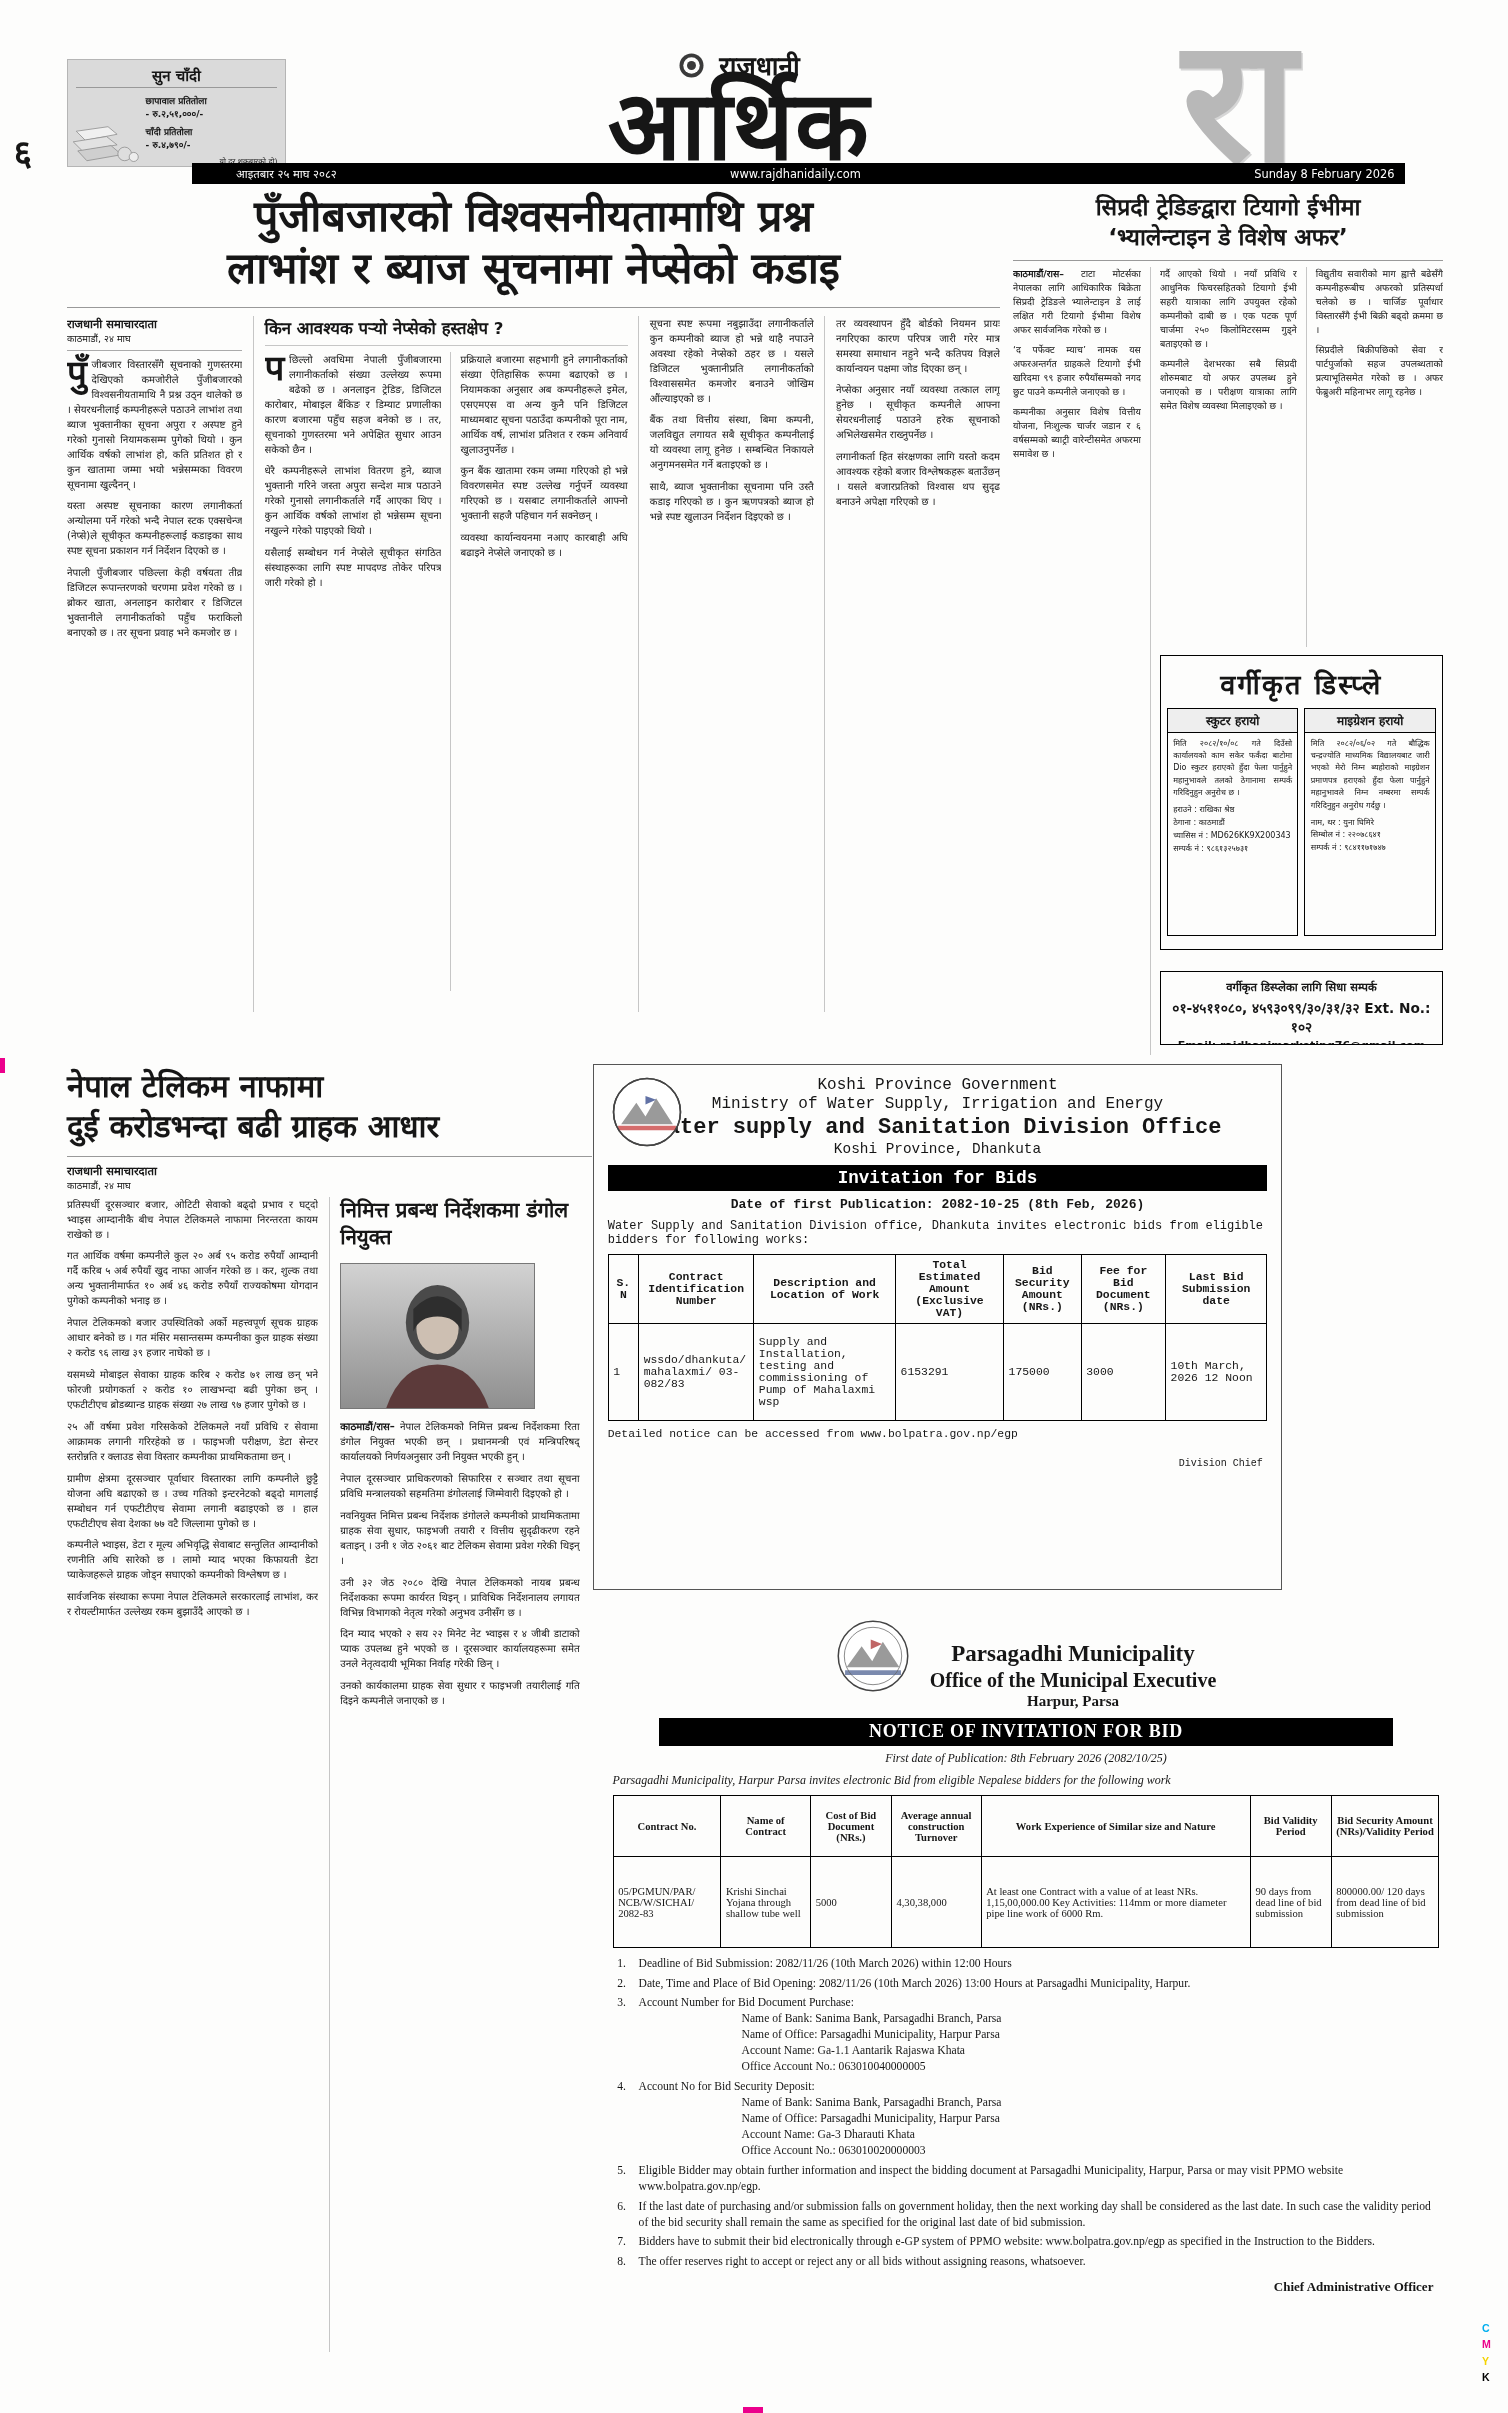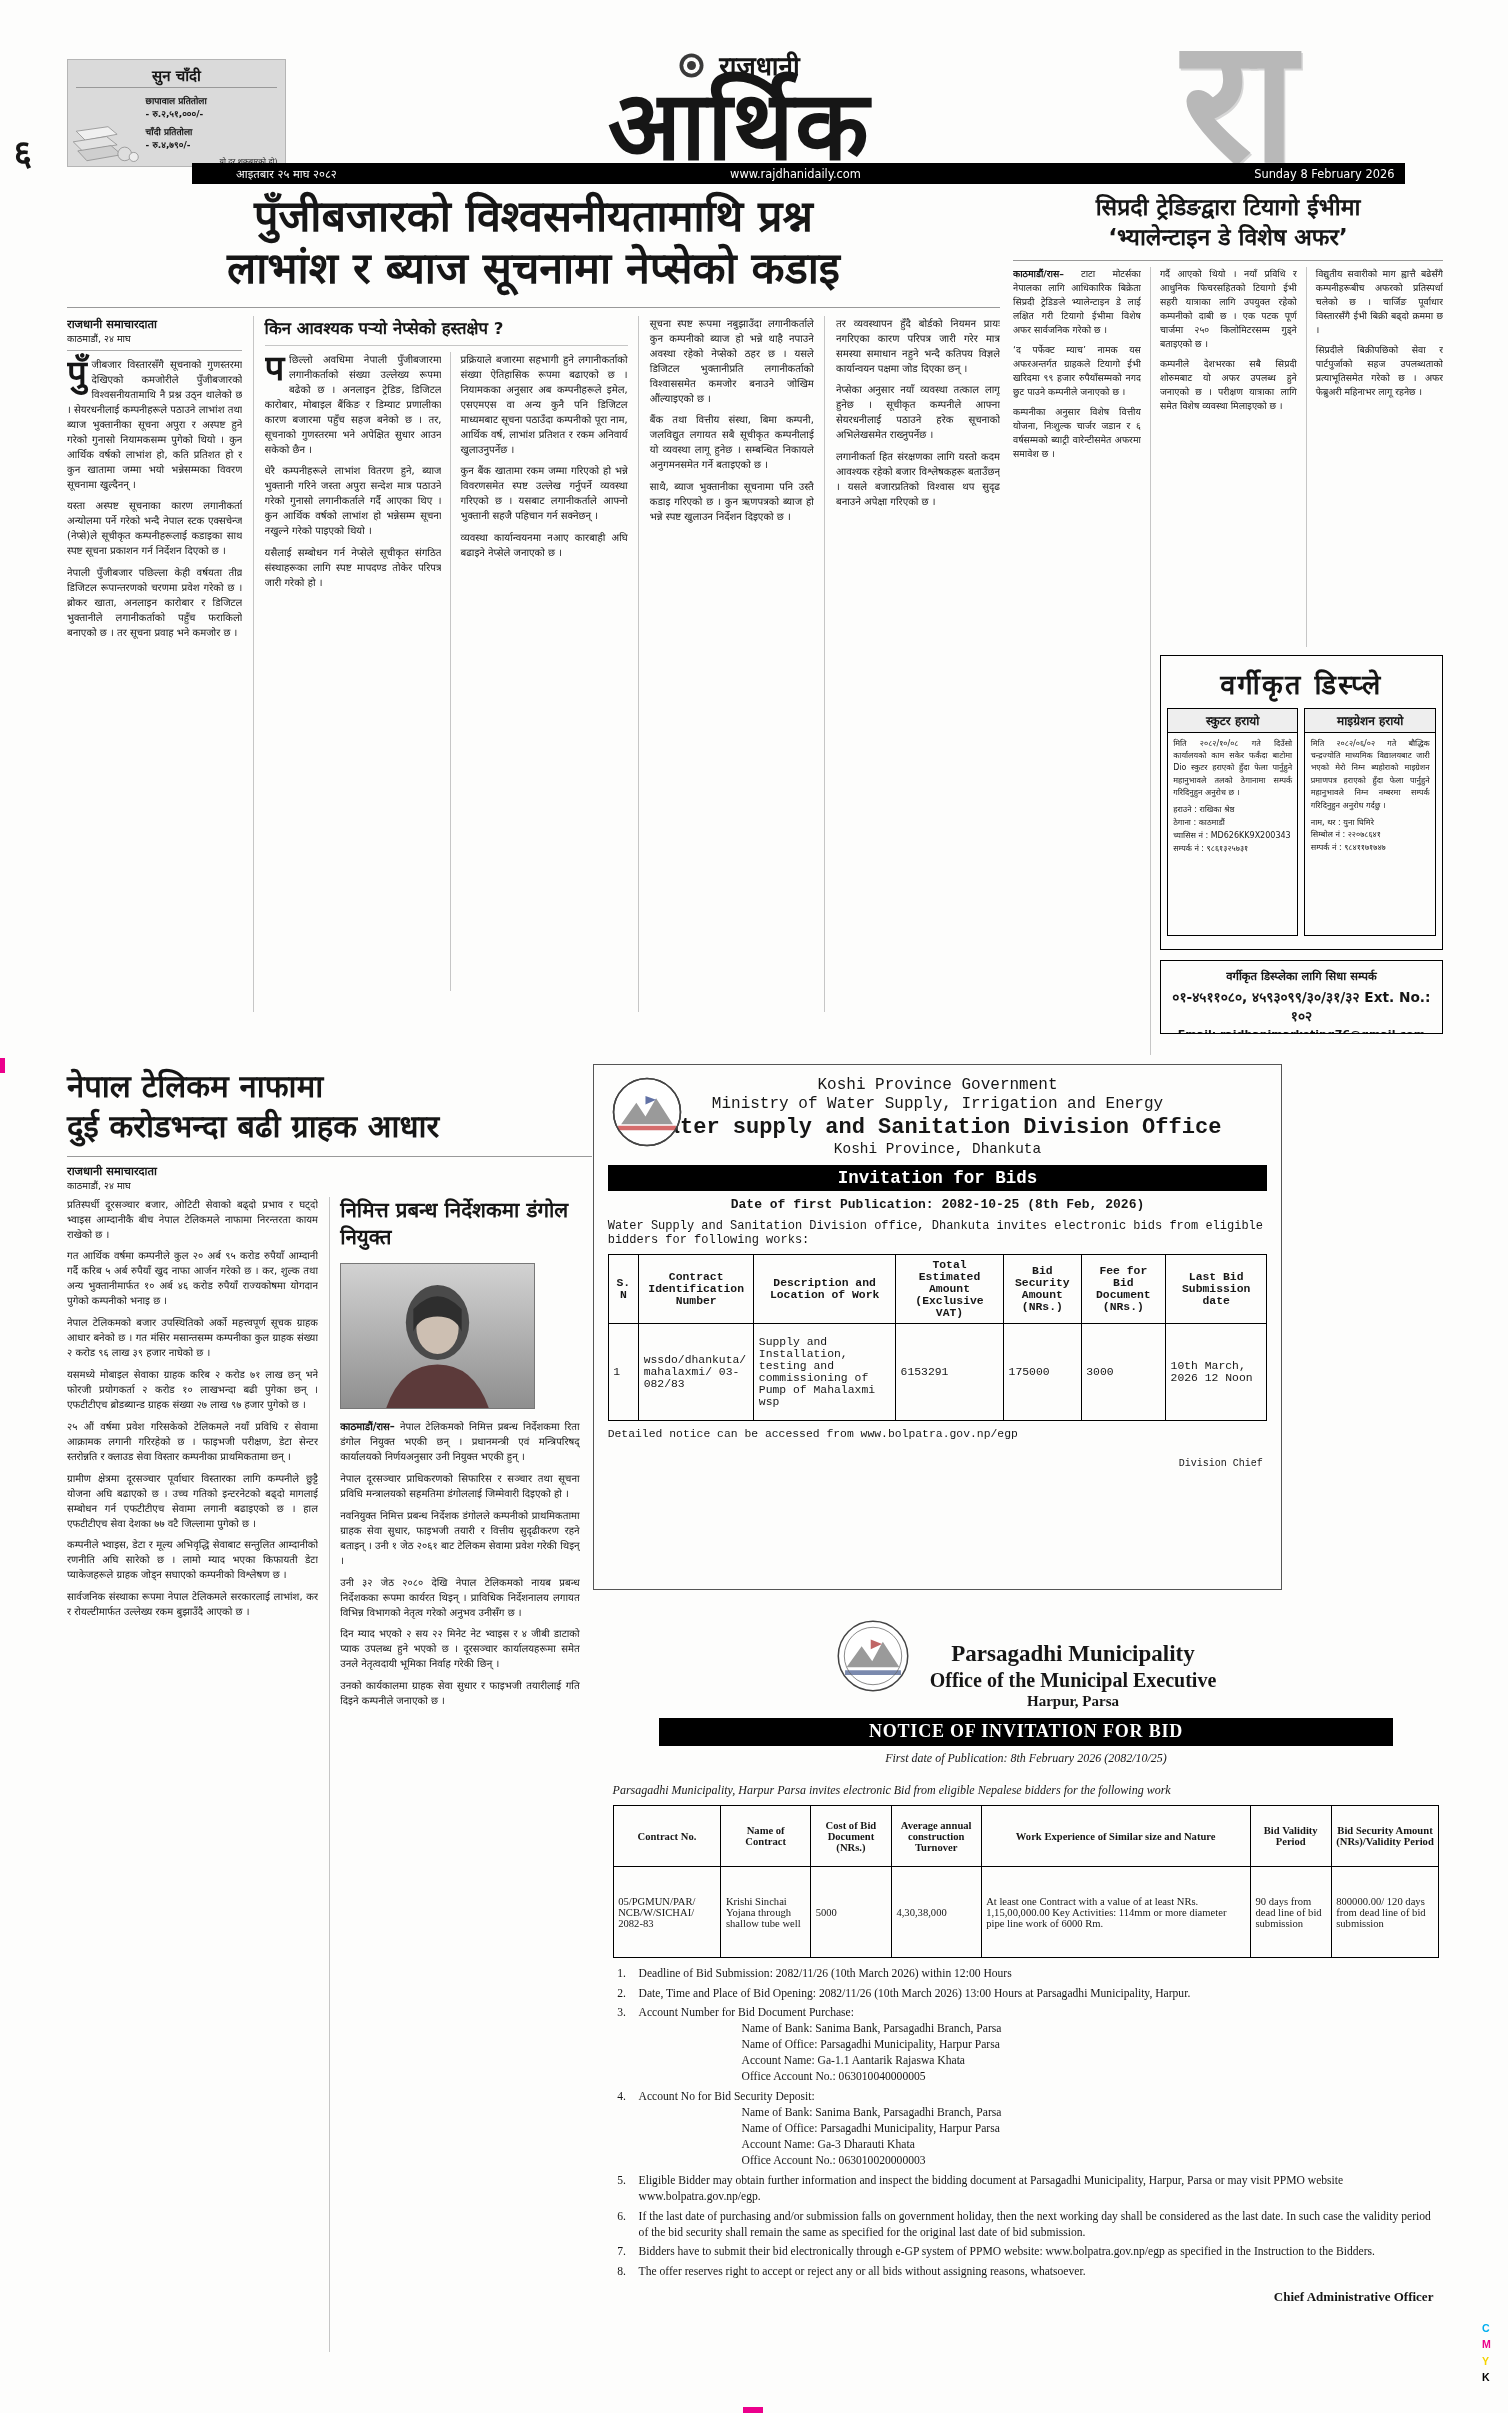--- a/index.html
+++ b/index.html
@@ -60,21 +60,21 @@
   .sp-col { width:50%; overflow:hidden; }
   .sp-col + .sp-col { border-left:0.8px solid #c6c6c6; margin-left:9px; padding-left:9px; }
 
   .classified-box { border:1.5px solid #000; margin-top:7.6px; padding:6px; height:295px; overflow:hidden; }
   .cl-title { text-align:center; font-size:27px; font-weight:700; letter-spacing:2.3px; padding:3px 0 6px; }
   .cl-row { display:flex; gap:6px; }
   .cl-item { border:0.8px solid #000; flex:1; height:228px; overflow:hidden; }
   .cl-item-title { text-align:center; font-weight:700; font-size:12px; border-bottom:0.8px solid #000; padding:3px 1.5px; background:#eee; }
   .cl-item-body { font-size:8px; line-height:1.55; padding:4.6px 5.3px; text-align:justify; }
   .cl-detail { font-size:8px; line-height:1.6; padding:0 5.3px; }
-  .contact-box { border:0.8px solid #000; margin-top:10px; padding:6.8px 4.6px; text-align:center; height:74px; overflow:hidden; }
+  .contact-box { border:0.8px solid #000; margin-top:21px; padding:6.8px 4.6px; text-align:center; height:74px; overflow:hidden; }
   .contact-l1 { font-weight:700; font-size:11.4px; }
   .contact-phone { font-weight:700; font-size:13.7px; margin-top:3.8px; }
   .contact-email { font-weight:700; font-size:11px; margin-top:3.8px; }
   .contact-web { font-size:10.3px; margin-top:2.3px; }
 
   
   .telecom { left:67px; top:1066px; width:525px; }
   .tc-h { font-size:31px; font-weight:700; line-height:1.3; }
   .tc-byline { margin-top:9px; border-top:0.8px solid #999; padding-top:6px; }
   .tc-body { display:flex; margin-top:4.6px; height:1155px; overflow:hidden; }
@@ -103,21 +103,21 @@
   .k-sign { text-align:right; font-size:10px; margin-top:18px; padding-right:4.6px; }
 
   .parsa { left:608px; top:1598px; width:836px; height:791px; padding:3px 4.6px; }
   .p-head { display:flex; align-items:center; justify-content:center; gap:20px; }
   .p-head-text { text-align:center; }
   .p-name { font-size:23px; font-weight:700;margin-top:40px; }
   .p-office { font-size:20px; font-weight:700; margin-top:1.5px; }
   .p-loc { font-size:15px; font-weight:700; margin-top:1.5px; }
   .p-bar { background:#000; color:#fff; text-align:center; font-weight:700; font-size:18px; letter-spacing:0.8px; padding:3.8px 0; margin:7.6px 46px 0; }
   .p-pub { text-align:center; font-style:italic; font-size:12px; margin-top:5.3px; }
-  .p-intro { font-style:italic; font-size:12px; margin-top:17px; }
+  .p-intro { font-style:italic; font-size:12px; margin-top:7px; }
   .parsa table.bid th { font-size:10.6px; height:61px; }
   .parsa table.bid td { font-size:10.6px; height:91px; }
   .p-items { margin-top:7.6px; }
   .p-item { display:flex; font-size:11.6px; line-height:1.38; margin-top:3.8px; }
   .p-item-n { width:26px; flex:none; padding-left:4.6px; }
   .p-sub { margin-left:129px; font-size:11.6px; line-height:1.38; }
   .p-sign { text-align:right; font-weight:700; font-size:13px; margin-top:9px; padding-right:6px; }
 
   
   .cmyk { left:1482px; top:2320px; display:flex; flex-direction:column; font-size:10.6px; font-weight:700; line-height:1.55; font-family:"Liberation Sans",sans-serif; }

